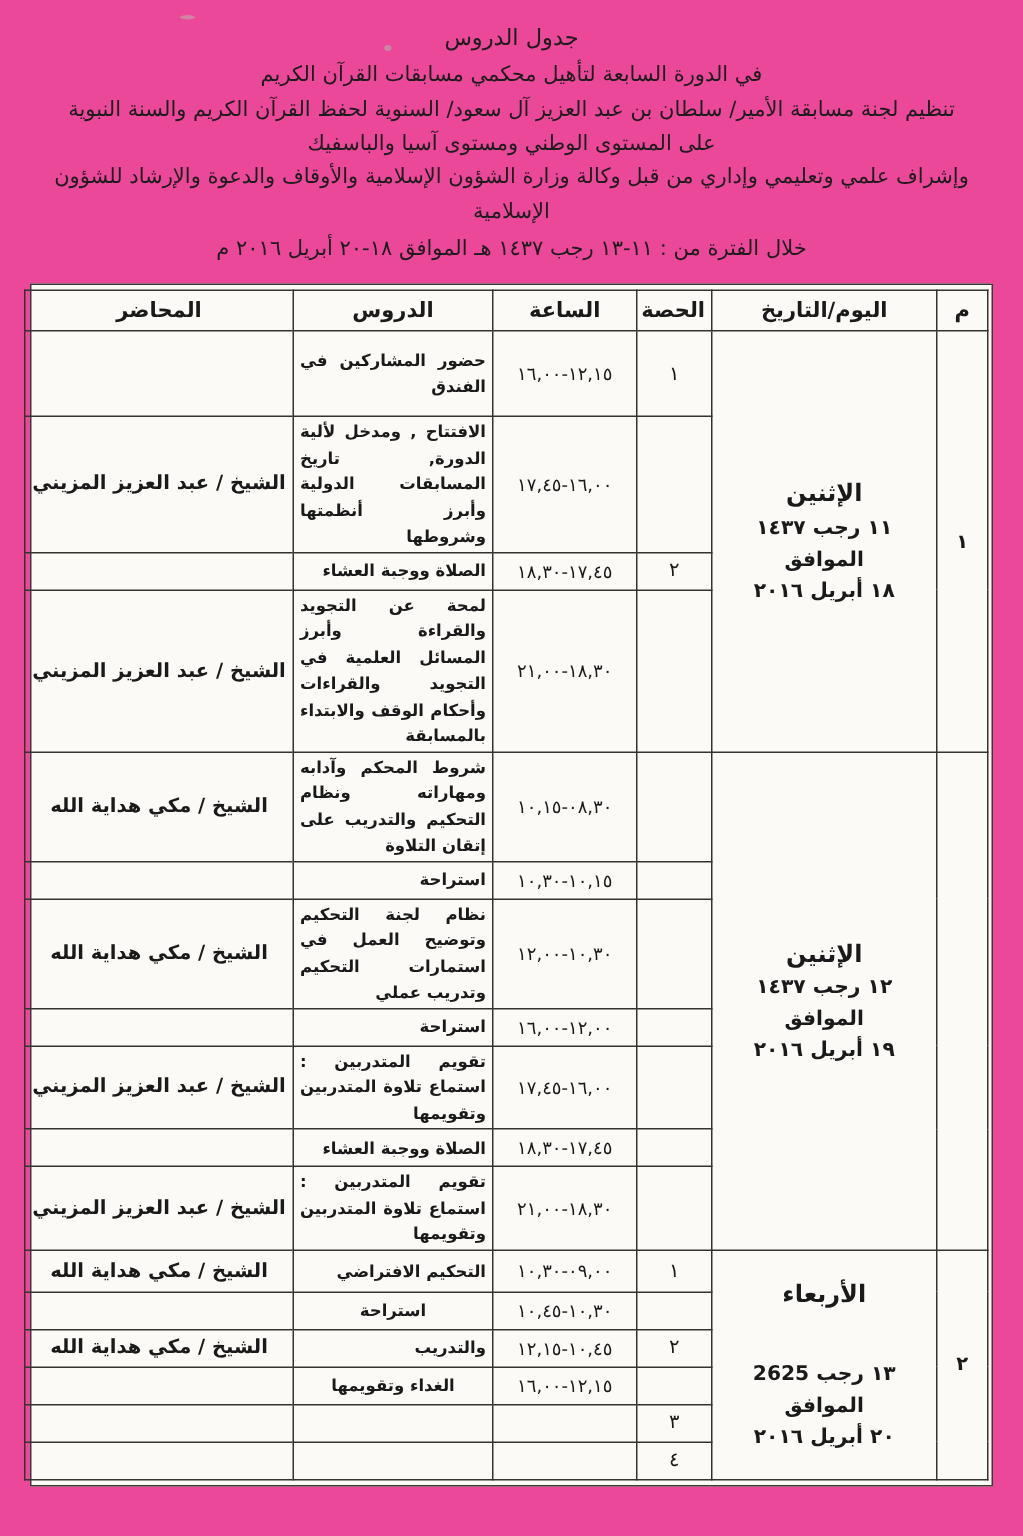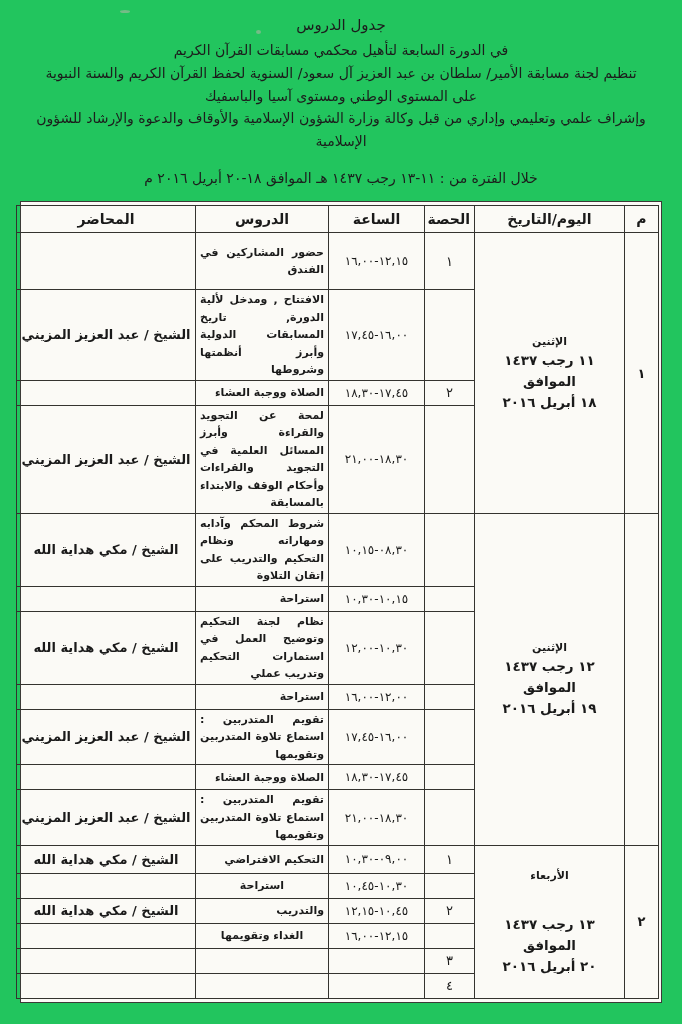--- a/index.html
+++ b/index.html
@@ -11,40 +11,40 @@
     background: #f3f2ee;
   }
   body {
     font-family: "DejaVu Sans", sans-serif;
     color: #1a1a1a;
   }
   .sheet {
     position: relative;
     width: 682px;
     height: 1024px;
-    background: #22c55e;
+    background: #ec4899;
     direction: rtl;
   }
   
   .header-block {
     padding-top: 13px;
     text-align: center;
     font-size: 14px;
     line-height: 1.62;
     color: #1c1c1c;
   }
   .header-block .title {
     font-size: 15px;
     margin-bottom: 2px;
   }
   .header-block .intro-line {
     margin: 0 18px;
   }
   .header-block .period-line {
-    margin-top: 14px;
+    margin-top: 2px;
   }
   
   .table-wrap {
     width: 642px;
     margin: 12px auto 0 auto;
     border: 1.5px solid #3b3a37;
     padding: 3px 2px;
     background: #fbfaf6;
     box-sizing: border-box;
   }
@@ -69,21 +69,21 @@
     text-align: center;
     font-size: 13px;
     font-weight: bold;
   }
   .c-day {
     text-align: center;
     font-weight: bold;
     font-size: 13.5px;
     line-height: 1.55;
   }
-  .c-day .day-name { font-size: 11px; }
+  .c-day .day-name { font-size: 16px; }
   .c-day .day-name.gap { margin-bottom: 30px; }
   .c-session {
     text-align: center;
     font-size: 13px;
   }
   .c-time {
     text-align: center;
     font-size: 12px;
     white-space: nowrap;
     padding: 1px 1px;
@@ -229,21 +229,21 @@
           <td class="c-session"></td>
           <td class="c-time">١٨,٣٠-٢١,٠٠</td>
           <td class="c-lesson">تقويم المتدربين : استماع تلاوة المتدربين وتقويمها</td>
           <td class="c-lecturer">الشيخ / عبد العزيز المزيني</td>
         </tr>
 
         <tr style="height:28px">
           <td class="c-idx" rowspan="6">٢</td>
           <td class="c-day" rowspan="6">
             <div class="day-name gap">الأربعاء</div>
-            <div>١٣ رجب ١٤٣٧</div>
+            <div>١٣ رجب 2625</div>
             <div>الموافق</div>
             <div>٢٠ أبريل ٢٠١٦</div>
           </td>
           <td class="c-session">١</td>
           <td class="c-time">٠٩,٠٠-١٠,٣٠</td>
           <td class="c-lesson">التحكيم الافتراضي</td>
           <td class="c-lecturer">الشيخ / مكي هداية الله</td>
         </tr>
         <tr style="height:25px">
           <td class="c-session"></td>

